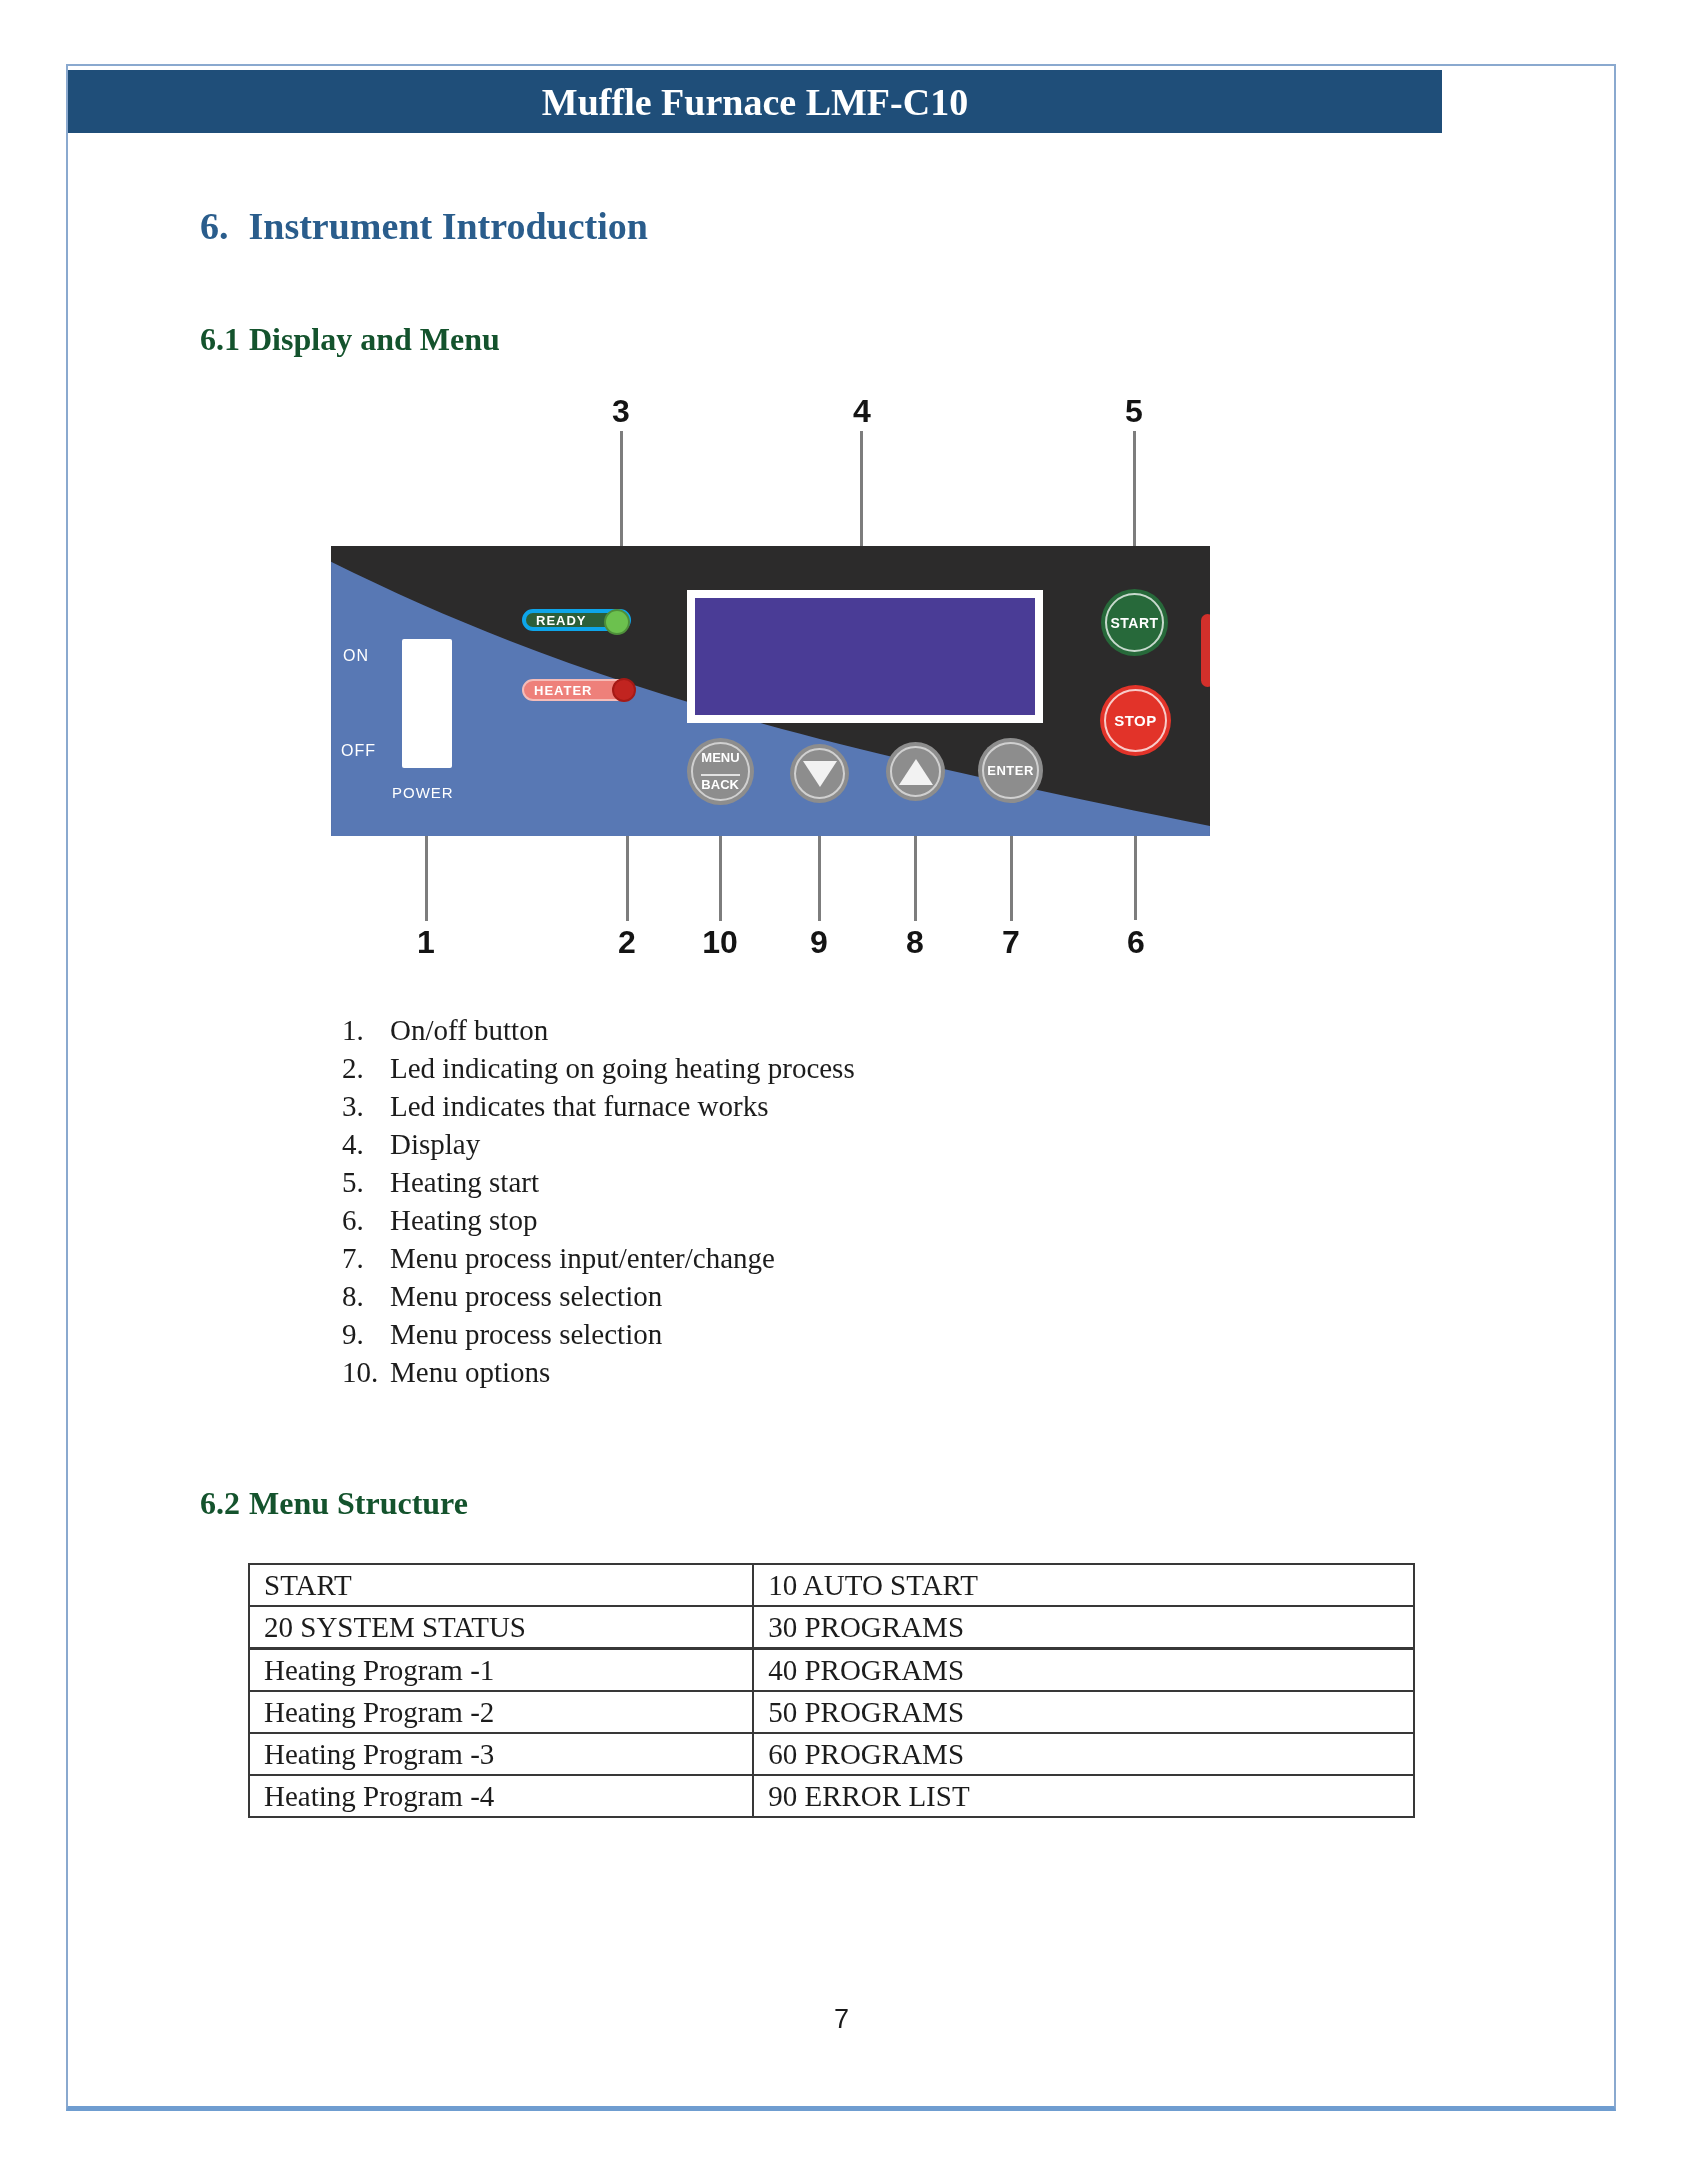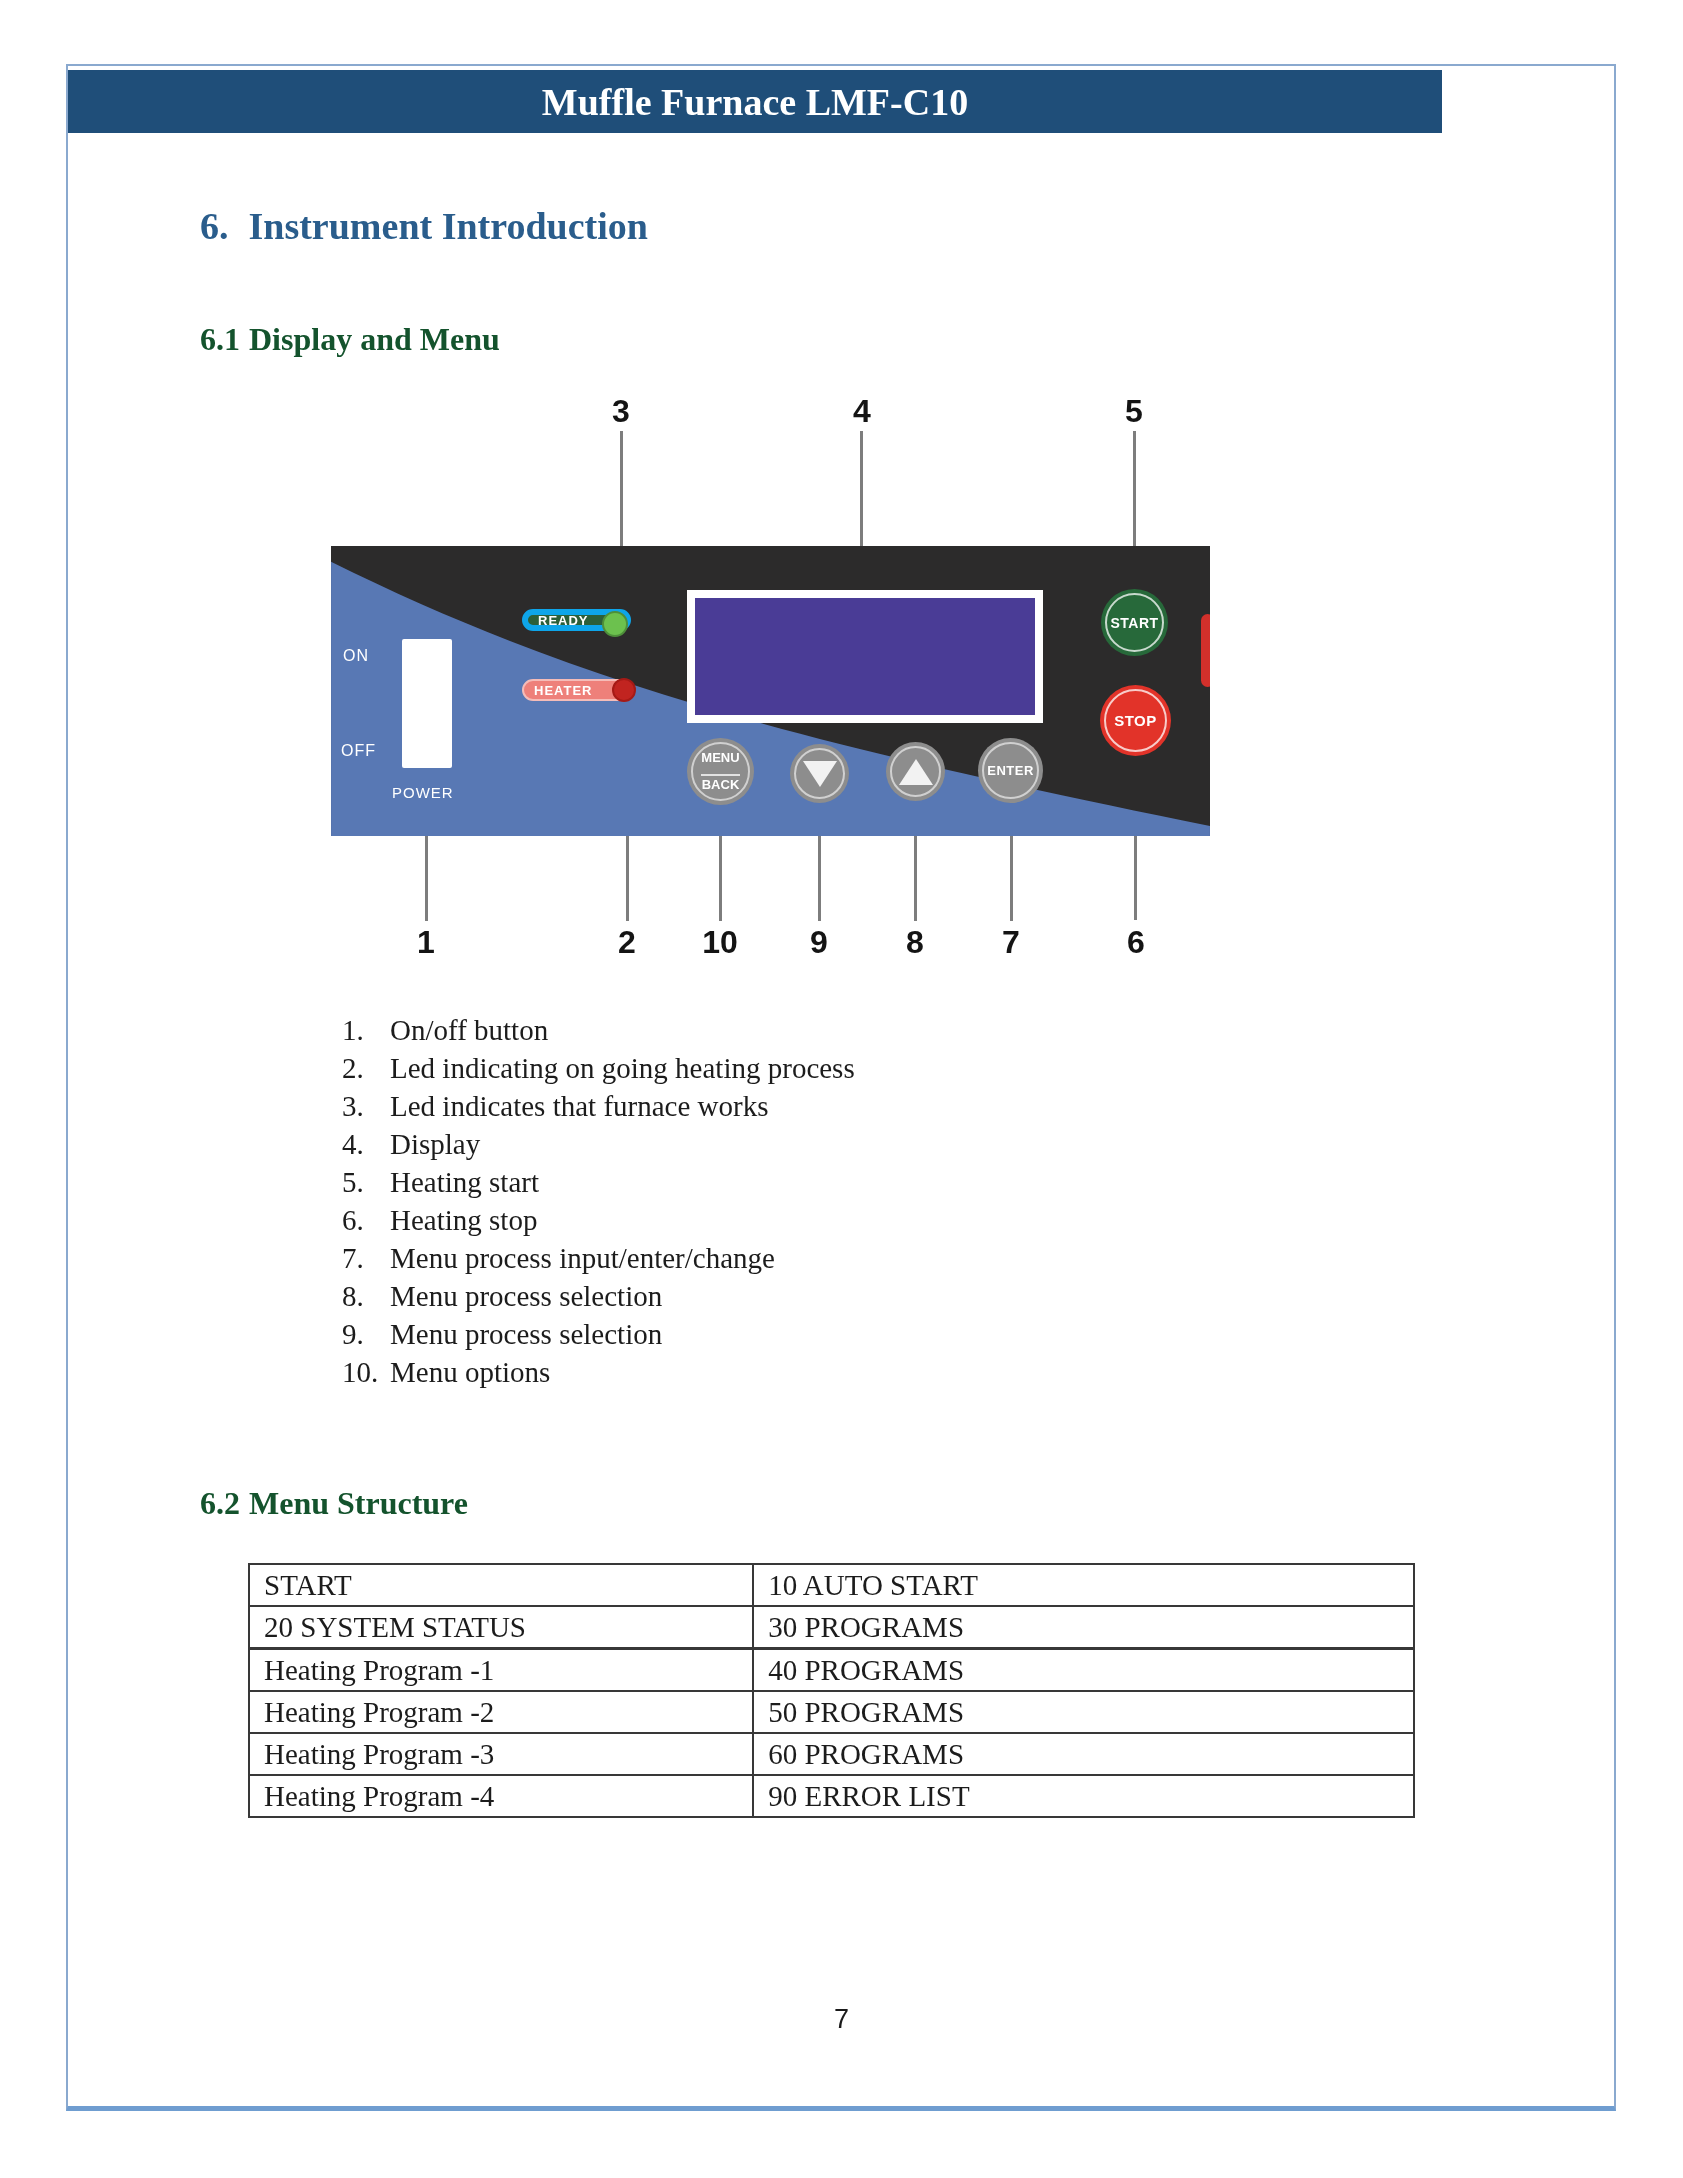--- a/index.html
+++ b/index.html
@@ -32,35 +32,35 @@
   .co-line{position:absolute;width:3px;background:var(--callout,#7d7d7d);}
   .panel{position:absolute;left:0;top:155px;width:879px;height:290px;
          background:var(--panel-dark,#2c2b2b);overflow:hidden;}
   .wedge{position:absolute;left:0;top:0;}
   .plabel{position:absolute;color:#fff;font-weight:normal;letter-spacing:1px;}
   .switch{position:absolute;left:71px;top:93px;width:50px;height:129px;background:#fff;border-radius:2px;}
   .pill{position:absolute;left:191px;height:22px;border-radius:12px;box-sizing:border-box;
         display:flex;align-items:center;}
   .pill .led{position:absolute;border-radius:50%;box-sizing:border-box;}
   .pill span{color:#fff;font-weight:bold;font-size:13px;letter-spacing:1px;padding-left:10px;}
-  .ready{top:63px;width:109px;background:#2c5f39;border:6px solid #0ea5e9;}
+  .ready{top:63px;width:109px;background:#2c5f39;border:4px solid #0ea5e9;}
   .ready .led{width:26px;height:26px;right:-3px;top:-4px;background:var(--green-led,#6cc14e);border:2px solid #4e8f3a;}
   .heater{top:133px;width:113px;background:var(--pink-led-body,#ee807a);border:2px solid #f5bcb8;}
   .heater .led{width:24px;height:24px;right:-3px;top:-3px;background:var(--red-led,#c12420);border:2px solid #a51a16;}
   .display{position:absolute;left:356px;top:44px;width:356px;height:133px;box-sizing:border-box;
            border:8px solid #ffffff;background:var(--display-purple,#4a3c96);}
   .btn-round{position:absolute;border-radius:50%;display:flex;align-items:center;justify-content:center;
              color:#fff;font-weight:bold;}
   .btn-round .ring{position:absolute;inset:4px;border:2px solid rgba(255,255,255,.75);border-radius:50%;}
   .start{left:770px;top:43px;width:67px;height:67px;background:var(--green-btn,#27693a);font-size:14px;letter-spacing:0.5px;}
   .stop{left:769px;top:139px;width:71px;height:71px;background:var(--red-btn,#e23329);font-size:15px;letter-spacing:0.5px;}
   .gray{background:var(--gray-btn,#8d8d8d);}
   .gray .ring{border-color:rgba(220,220,220,.85);}
   .menuback{left:356px;top:192px;width:67px;height:67px;font-size:13px;}
-  .menuback .stack{text-align:center;line-height:1.15;z-index:1;}
+  .menuback .stack{line-height:1.15;z-index:1;}
   .menuback .stack .bk{display:block;border-top:2px solid #e2e2e2;padding-top:2px;margin-top:8px;}
   .tri-btn{width:59px;height:59px;}
   .tri-down{left:459px;top:198px;}
   .tri-up{left:555px;top:196px;}
   .tri{width:0;height:0;border-left:17px solid transparent;border-right:17px solid transparent;}
   .tri.down{border-top:26px solid #f2f2f2;}
   .tri.up{border-bottom:26px solid #f2f2f2;}
   .enter{left:647px;top:192px;width:65px;height:65px;font-size:13px;letter-spacing:0.5px;}
   .red-sliver{position:absolute;right:-4px;top:68px;width:13px;height:73px;background:#d2302b;border-radius:7px;}
 

